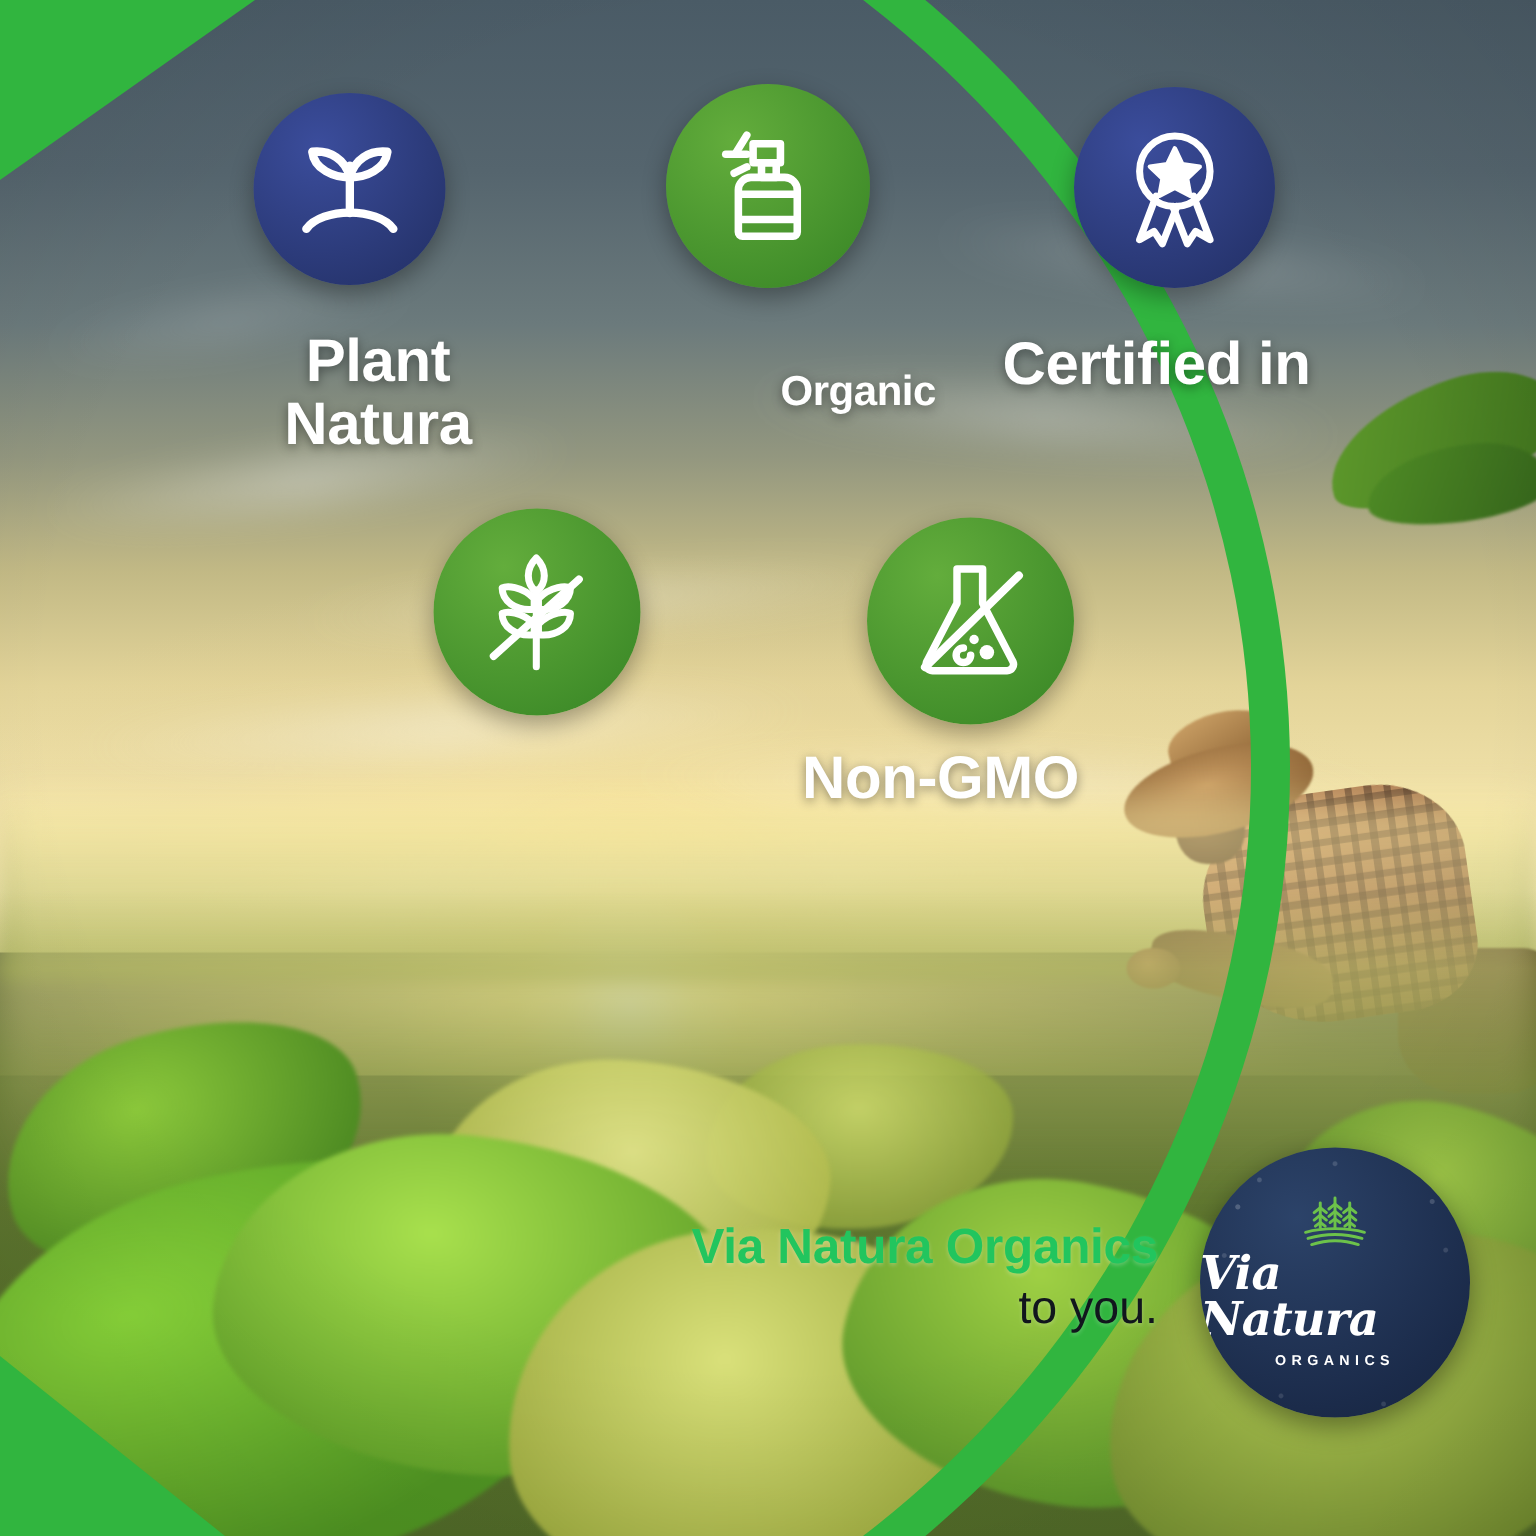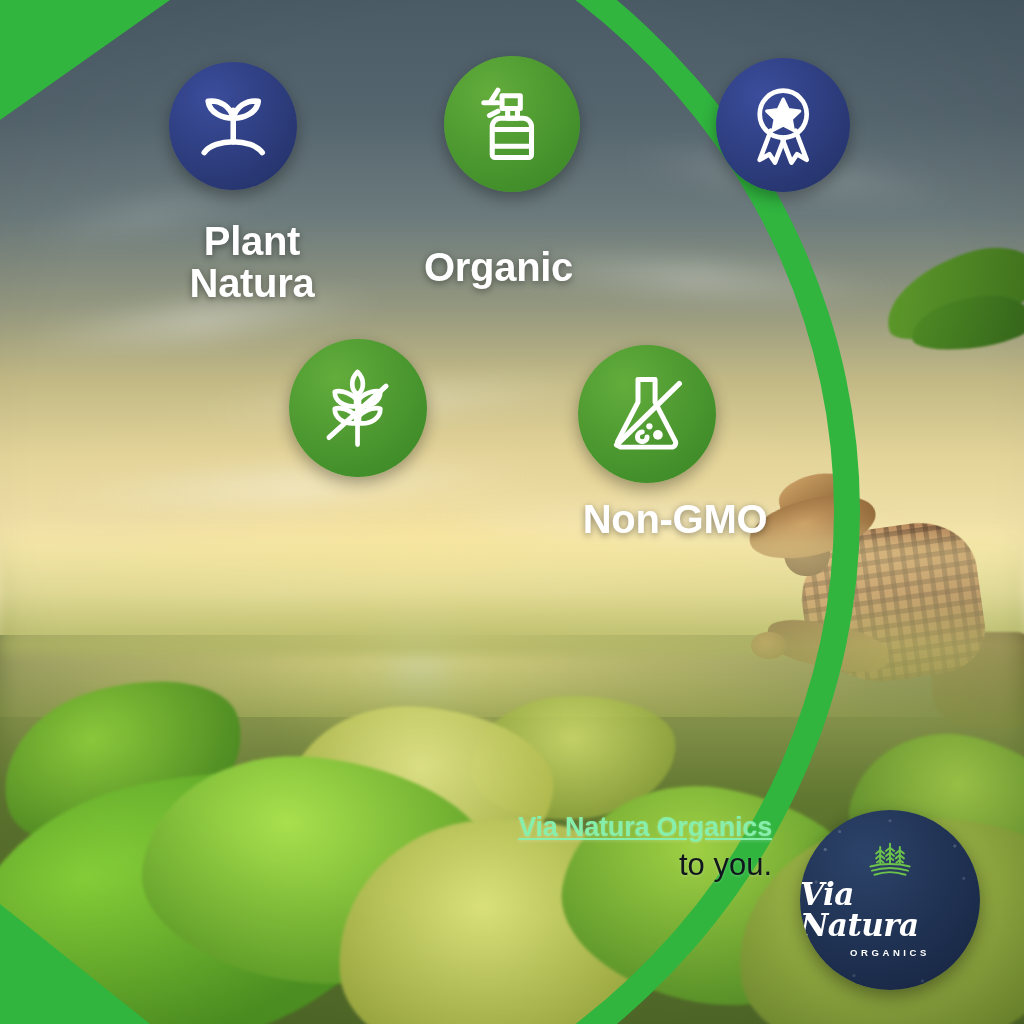--- a/index.html
+++ b/index.html
@@ -200,40 +200,39 @@
   .b-gluten{left:289px;top:339px;width:138px;height:138px;}
   .b-gmo{left:578px;top:345px;width:138px;height:138px;}
 
   
   .lbl{
     position:absolute;color:#fff;font-weight:700;
     letter-spacing:-0.3px;line-height:1.06;
     text-shadow:0 2px 7px rgba(0,0,0,.42);
   }
   .l-plant{left:162px;top:220px;width:180px;text-align:center;font-size:40px;}
-  .l-organic{left:424px;top:246px;width:220px;text-align:left;font-size:40px;}
+  .l-organic{left:404px;top:246px;width:220px;text-align:right;font-size:28px;}
   .l-cert{left:636px;top:222px;width:270px;text-align:center;font-size:40px;}
   .l-gluten{left:200px;top:498px;width:300px;text-align:center;font-size:40px;}
-  .l-gmo{left:550px;top:498px;width:250px;text-align:center;font-size:40px;}
+  .l-gmo{left:502px;top:498px;width:250px;text-align:center;font-size:40px;}
 
   
   .brand{position:absolute;left:300px;top:812px;width:472px;text-align:right;}
   .brand .name{
-    color:#86efac;font-size:27px;font-weight:700;letter-spacing:-.2px;
+    color:#22c55e;font-size:33px;font-weight:700;letter-spacing:-.2px;
     text-shadow:0 1px 3px rgba(255,255,255,.25);
-    text-decoration:underline;
   }
   .brand .tag{
     color:#11161d;font-size:31px;font-weight:400;line-height:1.26;margin-top:2px;
     text-shadow:0 1px 3px rgba(255,255,255,.22);
   }
 
   
   .logo{
-    position:absolute;left:800px;top:810px;width:180px;height:180px;border-radius:50%;
+    position:absolute;left:800px;top:765px;width:180px;height:180px;border-radius:50%;
     background:radial-gradient(circle at 36% 26%,#2c4369,#1b2b4a 72%,#16233d 100%);
     box-shadow:0 6px 18px rgba(0,0,0,.4);
     display:flex;flex-direction:column;align-items:center;justify-content:center;
     overflow:hidden;
   }
   .logo .speckle{
     position:absolute;inset:0;border-radius:50%;
     background:
       radial-gradient(circle at 14% 22%,rgba(255,255,255,.20) 0 1.4px,transparent 2px),
       radial-gradient(circle at 22% 12%,rgba(255,255,255,.16) 0 1.2px,transparent 2px),
@@ -390,20 +389,21 @@
   <div class="lbl l-plant">
     <div>Plant</div>
     <div>Natura</div>
   </div>
 
   <div class="lbl l-organic">
     <div>Organic</div>
   </div>
 
   <div class="lbl l-cert">
+    <div>Certified in</div>
   </div>
 
 
   <div class="lbl l-gmo">
     <div>Non-GMO</div>
   </div>
 
   <div class="brand">
     <div class="name">Via Natura Organics</div>
     <div class="tag">to you.</div>

